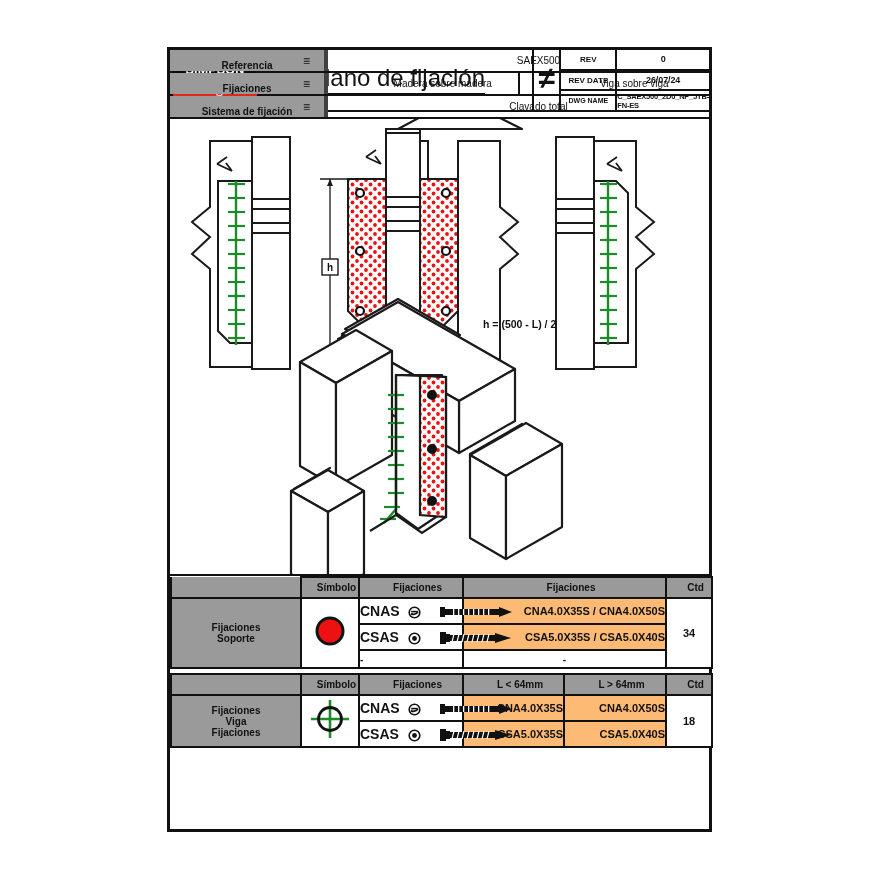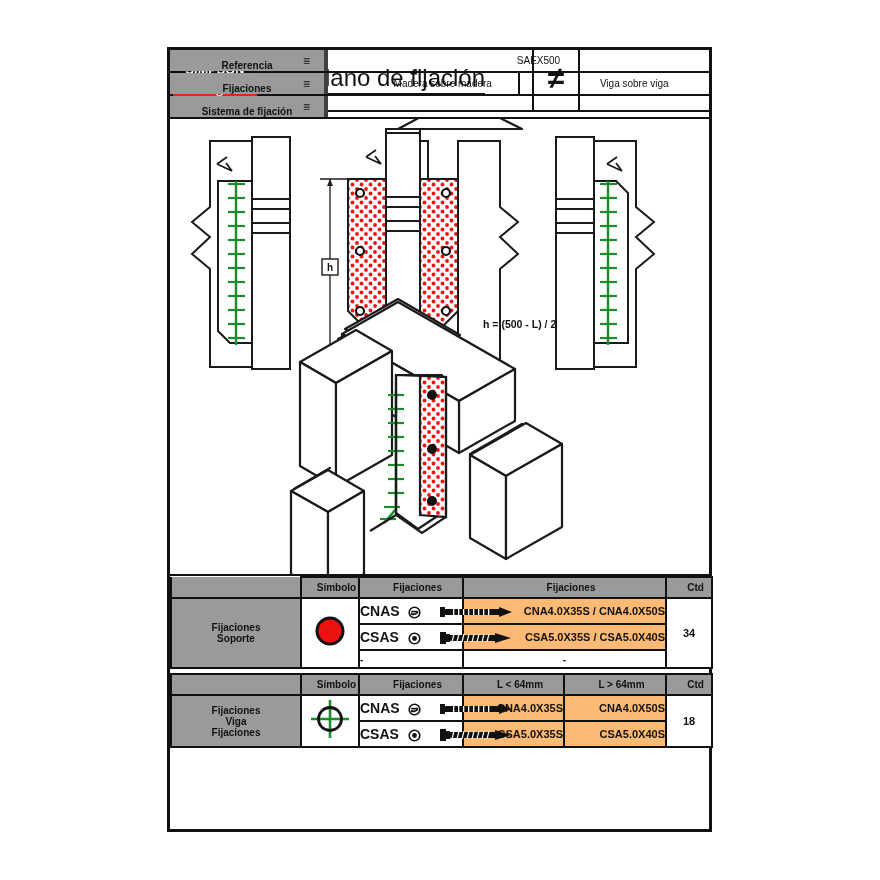--- a/index.html
+++ b/index.html
@@ -207,20 +207,34 @@
         <div class="logo-simpson">SIMPSON</div>
         <div class="logo-strongtie">Strong-Tie</div>
       </div>
       <div class="title-cell">
         <div class="main-title">Plano de fijación</div>
       </div>
       <div class="rev-block">
         <div class="scale-cell">
           <span class="noteq">≠</span>
         </div>
+        <div class="rev-grid">
+          <div class="rev-row">
+            <div class="rev-label">REV</div>
+            <div class="rev-value">0</div>
+          </div>
+          <div class="rev-row">
+            <div class="rev-label">REV DATE</div>
+            <div class="rev-value">26/07/24</div>
+          </div>
+          <div class="rev-row dwg">
+            <div class="rev-label">DWG NAME</div>
+            <div class="rev-value">C_SAEX500_2D0_NP_JTB-FN-ES</div>
+          </div>
+        </div>
       </div>
     </div>
 
     <div class="inforow">
       <div class="info-label">
         <span>Referencia</span>
         <span class="info-eq">≡</span>
       </div>
       <div class="info-val">SAEX500</div>
     </div>
@@ -232,20 +246,21 @@
       </div>
       <div class="info-val">Madera sobre madera</div>
       <div class="info-val">Viga sobre viga</div>
     </div>
 
     <div class="inforow">
       <div class="info-label">
         <span>Sistema de fijación</span>
         <span class="info-eq">≡</span>
       </div>
+      <div class="info-val">Clavado total</div>
     </div>
 
     <div class="drawing">
       <svg width="541" height="455" viewBox="0 0 541 455">
         <defs>
           <pattern id="nailpat" width="9" height="9" patternUnits="userSpaceOnUse">
             <rect width="9" height="9" fill="#ffffff"></rect>
             <circle cx="2.5" cy="2.5" r="1.9" fill="#ee1111"></circle>
             <circle cx="7" cy="7" r="1.9" fill="#ee1111"></circle>
           </pattern>

